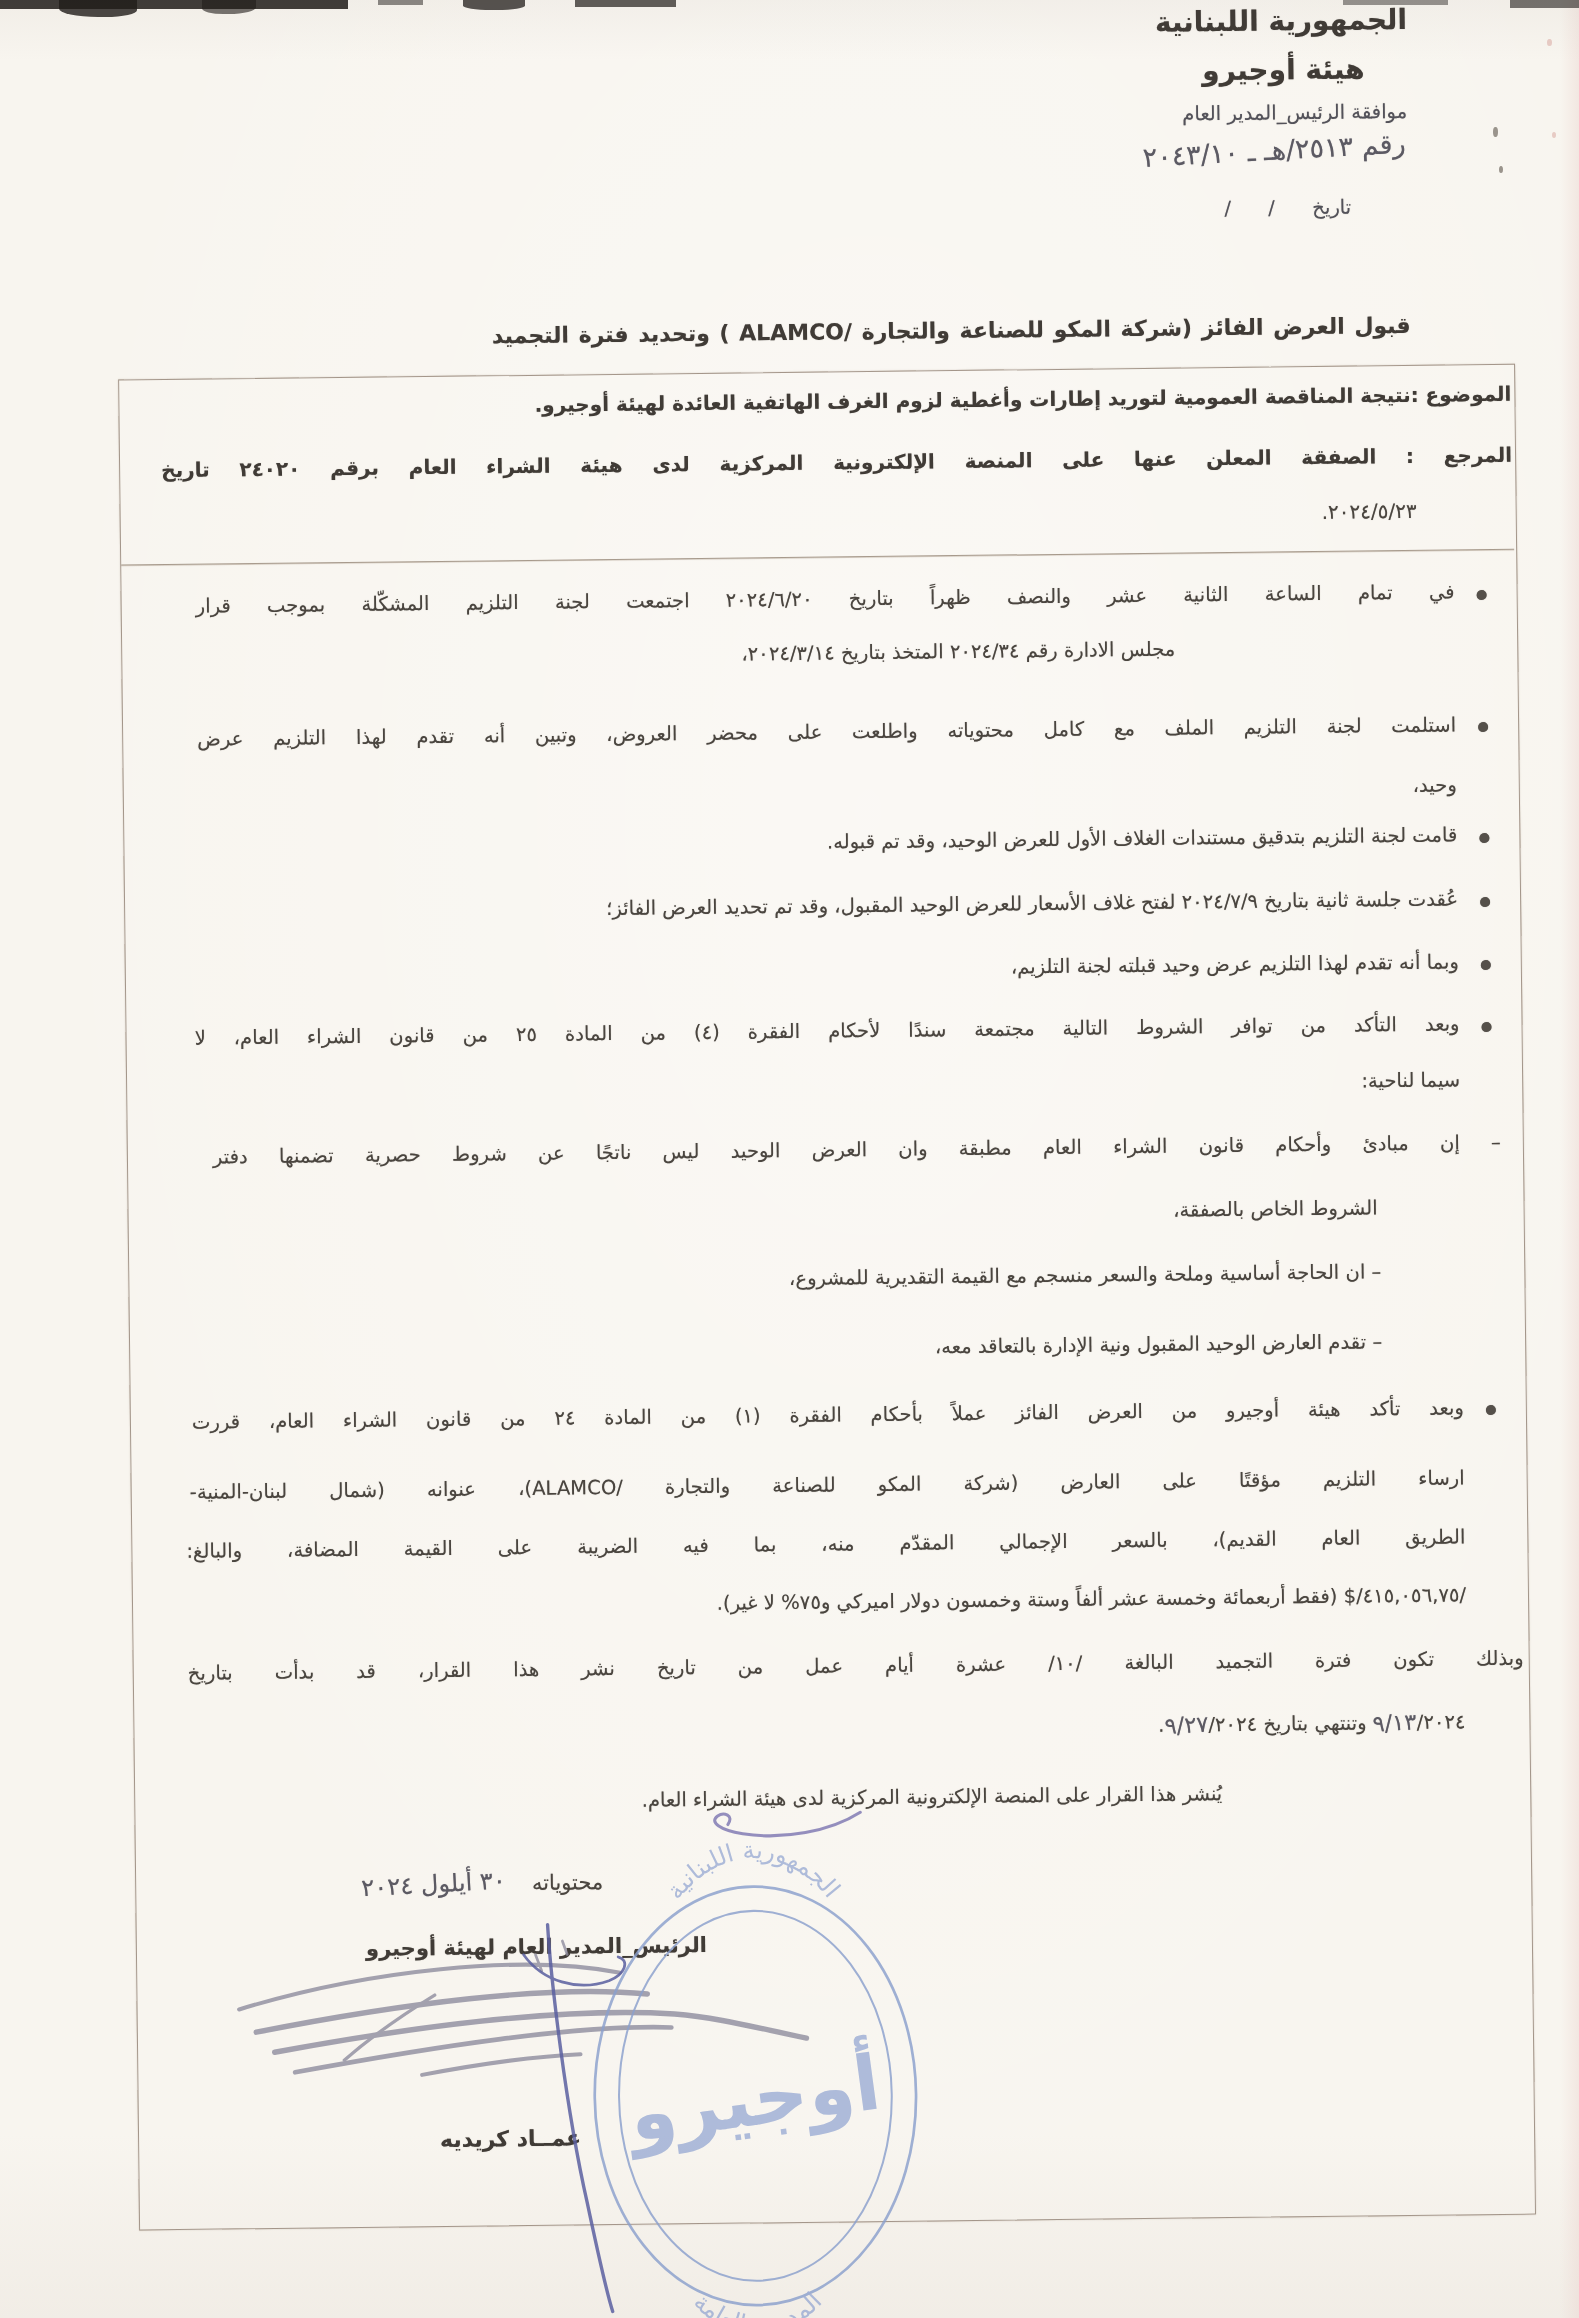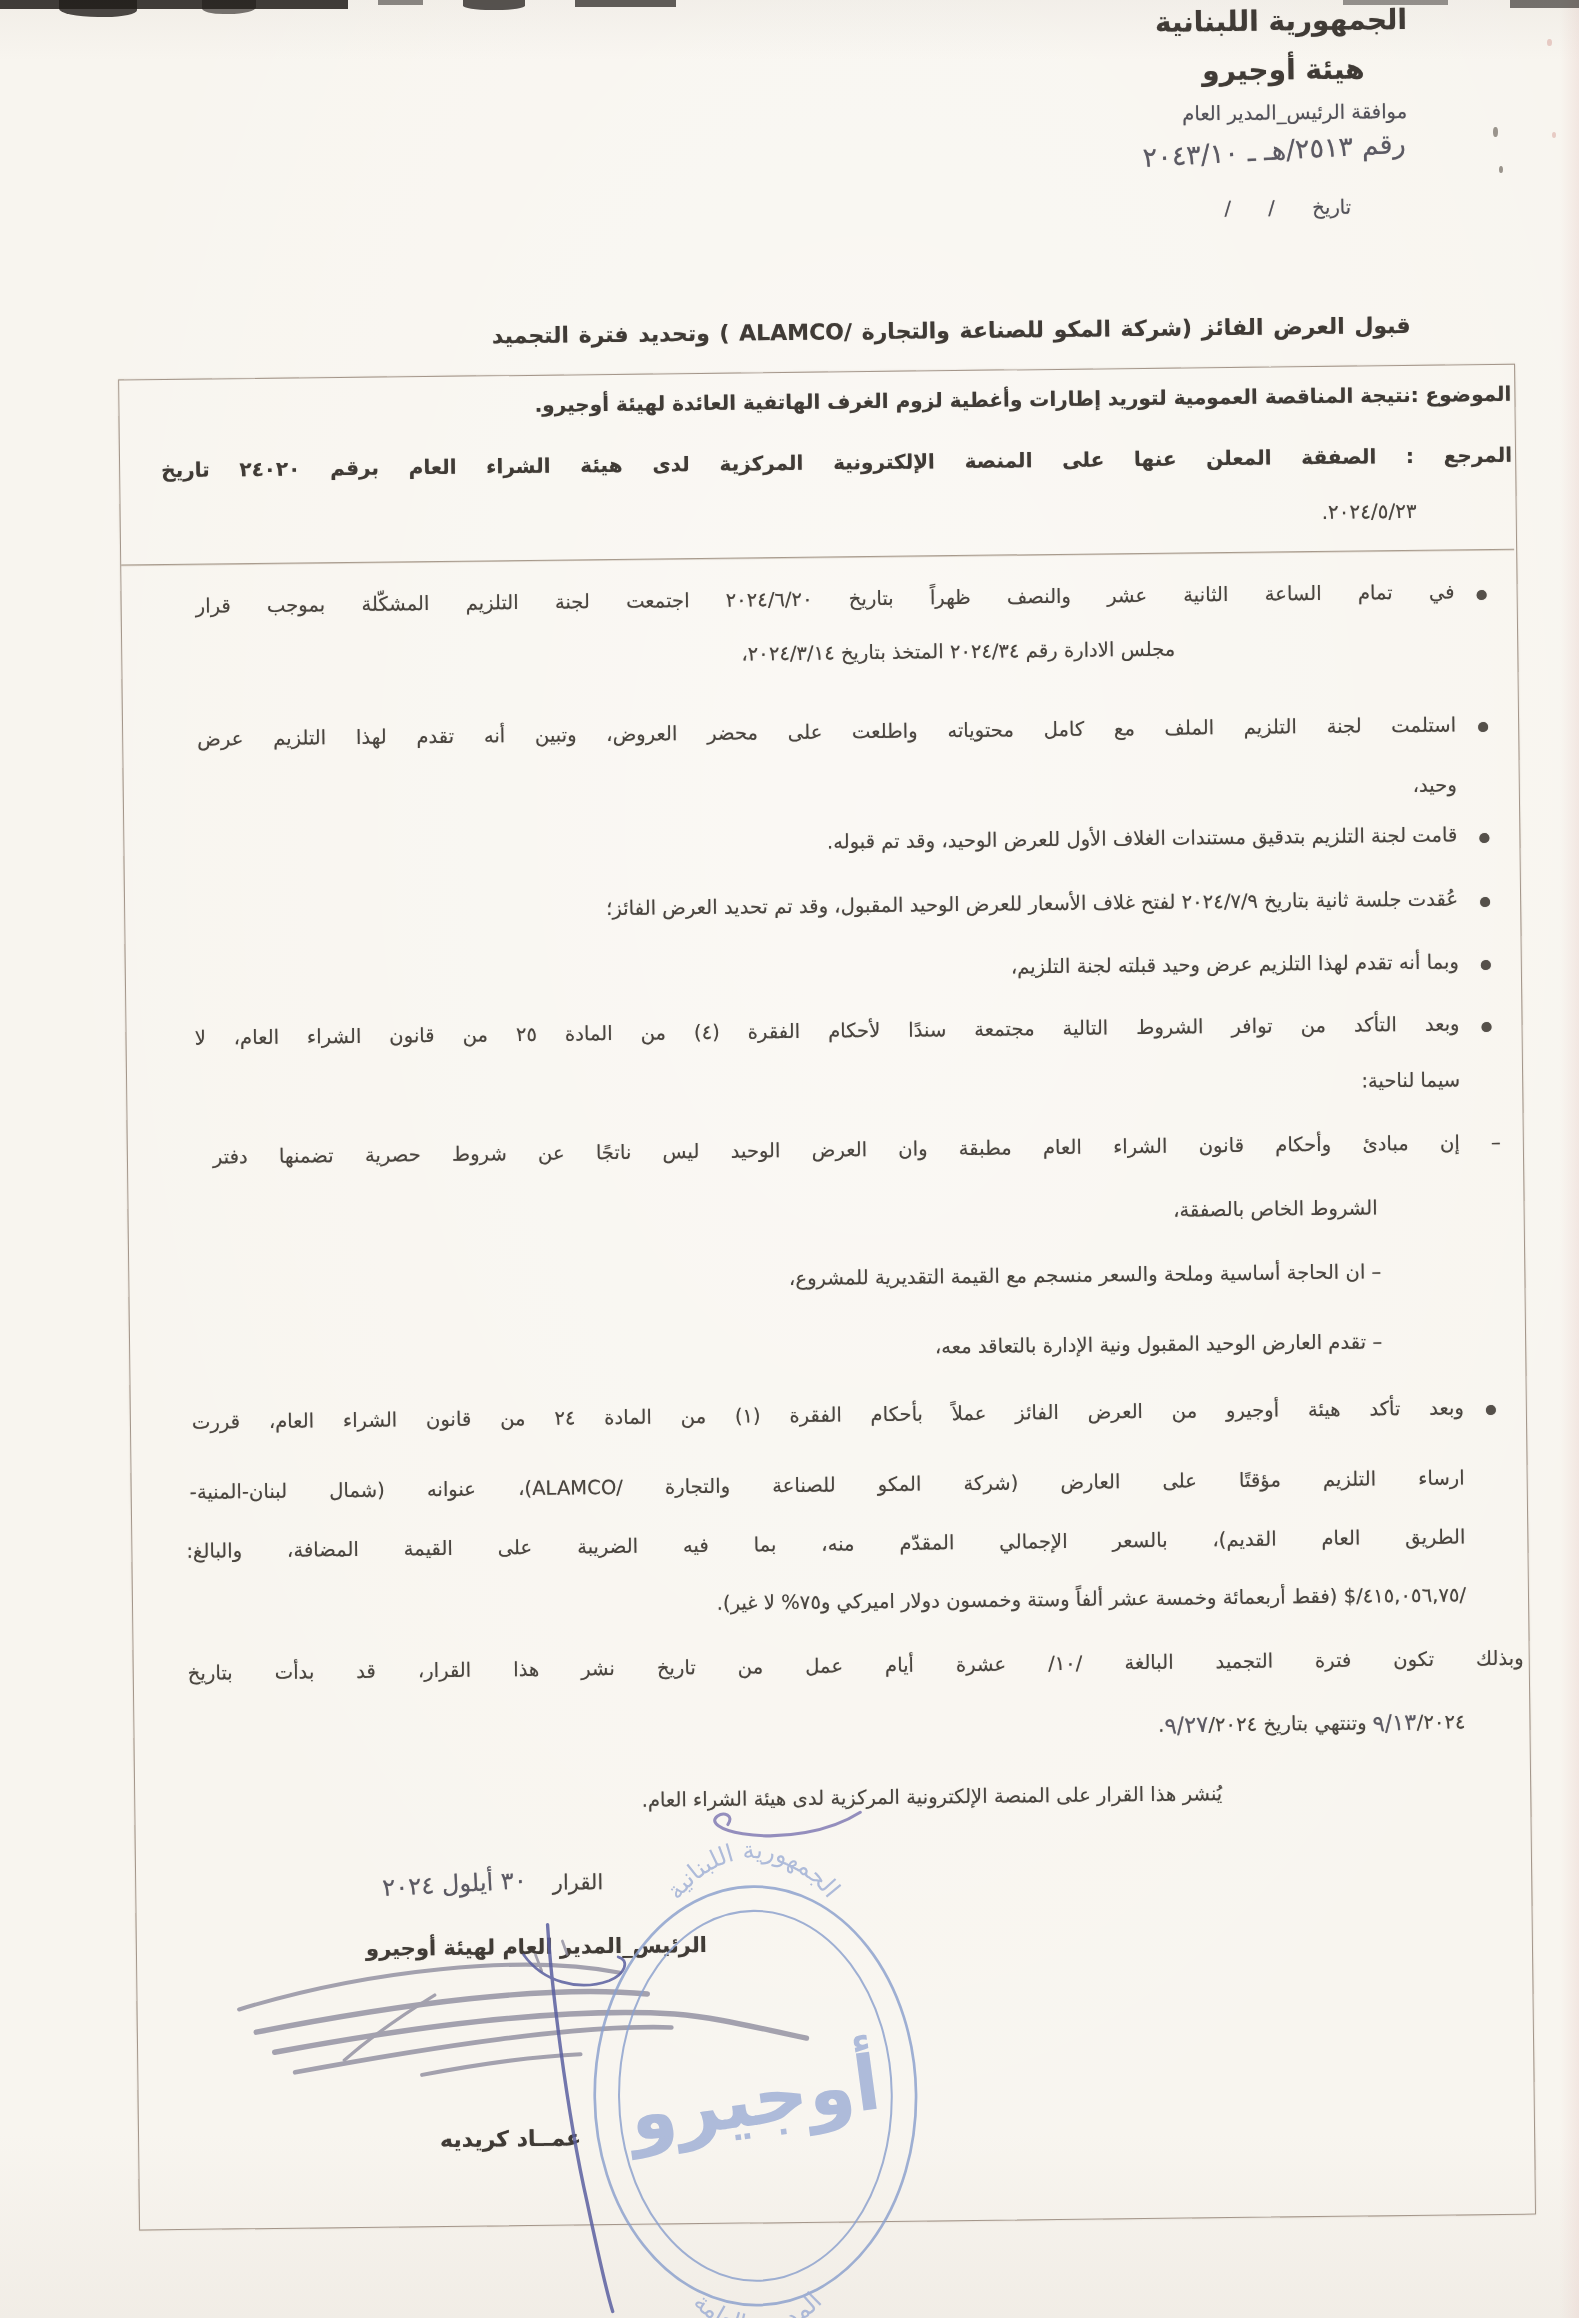--- a/index.html
+++ b/index.html
@@ -107,21 +107,21 @@
   <div class="ln" style="top:1714px;right:120px;">
     <span>٢٠٢٤/</span><span class="hw">٩/١٣</span><span> وتنتهي بتاريخ </span><span>٢٠٢٤/</span><span class="hw">٩/٢٧</span><span>.</span>
   </div>
 
   <div class="ln" style="top:1787px;right:364px;">يُنشر هذا القرار على المنصة الإلكترونية المركزية لدى هيئة الشراء العام.</div>
   <svg style="left:688px;top:1798px;" width="175" height="61" viewBox="0 0 260 90">
     <path d="M245 22 C 200 50, 130 62, 70 52 C 36 46, 20 34, 33 25 C 42 19, 58 24, 48 38" fill="none" stroke="#7b74b0" stroke-width="4.5" stroke-linecap="round" opacity=".8"></path>
   </svg>
 
   <div class="ln" style="top:1864px;right:984px;font-size:21px;">
-    <span>القرار</span>
+    <span>محتوياته</span>
     <span class="hw" style="margin-right:19px;">٣٠ أيلول ٢٠٢٤</span>
   </div>
   <div class="ln bld" style="top:1931px;right:881px;font-size:21px;">الرئيس_المدير العام لهيئة أوجيرو</div>
   <div class="ln bld" style="top:2122px;right:1009px;font-size:22px;">عمــاد كريديه</div>
 
   <svg style="left:189px;top:1910px;" width="675" height="270" viewBox="0 0 1000 400">
     <g fill="none" stroke="#8f8d9e" stroke-linecap="round" opacity=".8">
       <path d="M60 138 C 250 82, 480 60, 625 90" stroke-width="6"></path>
       <path d="M85 172 C 300 132, 520 106, 665 122" stroke-width="8"></path>
       <path d="M112 202 C 320 166, 545 140, 705 152 C 770 158, 830 175, 900 190" stroke-width="8"></path>

